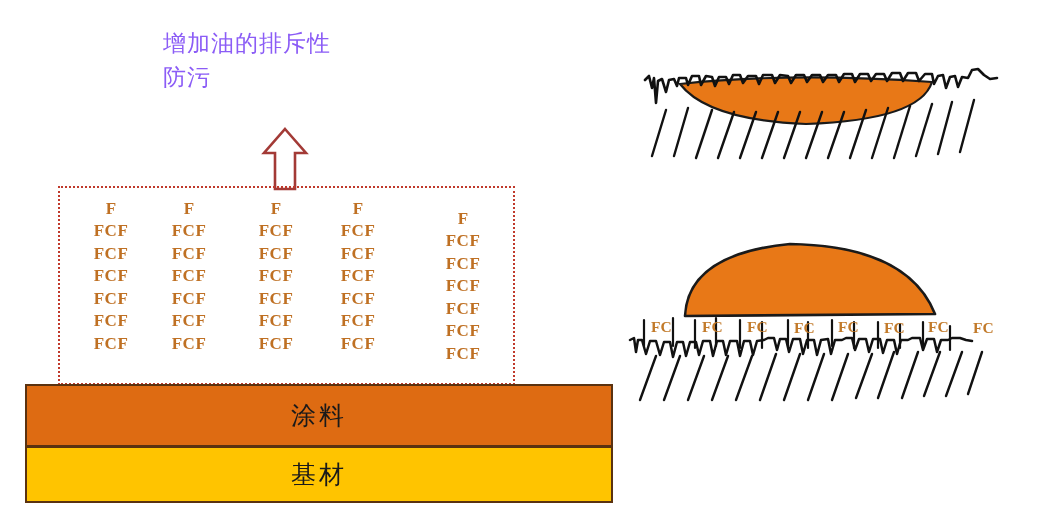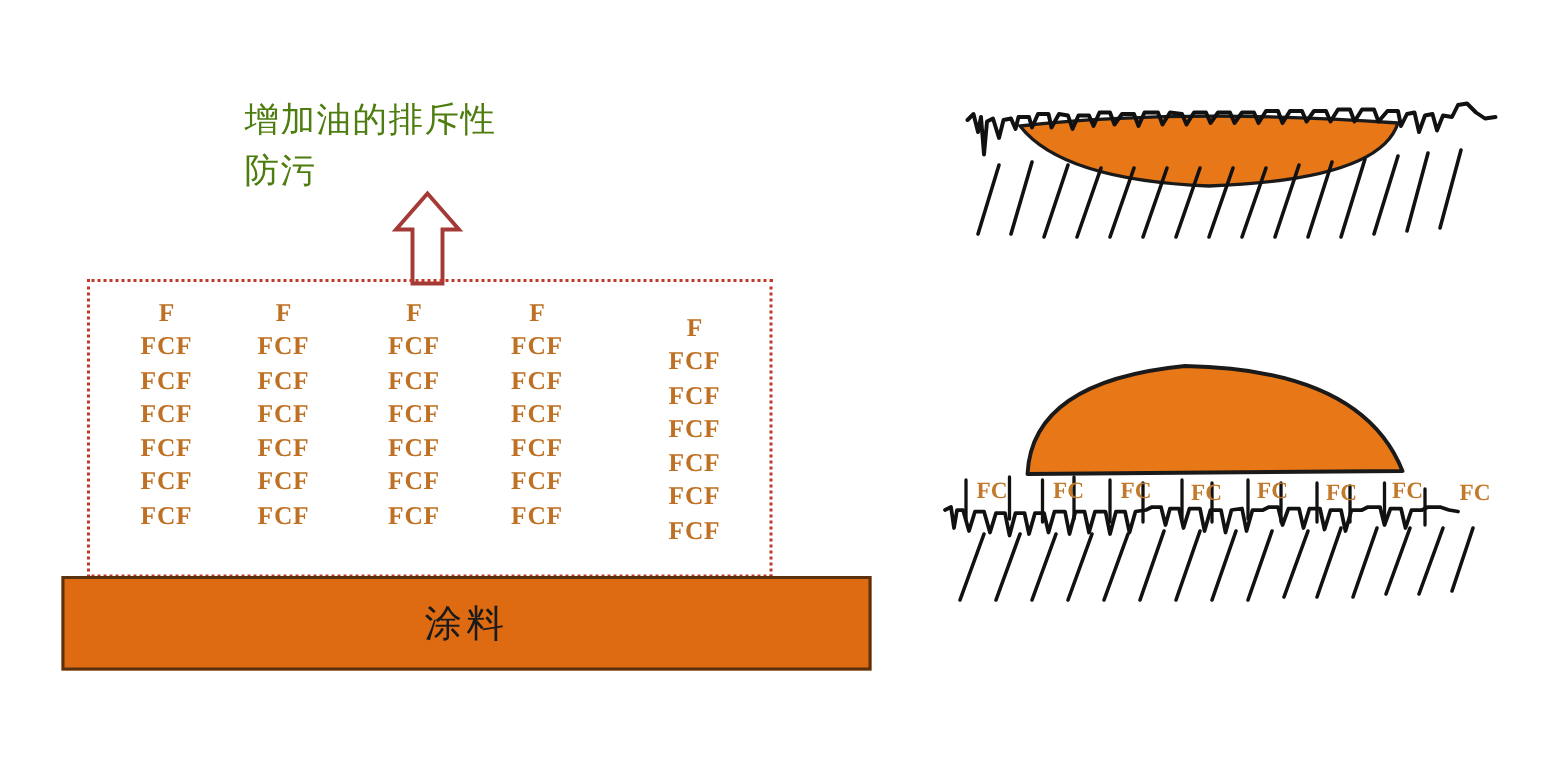--- a/index.html
+++ b/index.html
@@ -3,38 +3,38 @@
 <meta charset="utf-8">
 <style>
   html,body{margin:0;padding:0;background:#ffffff;}
   body{width:1044px;height:515px;position:relative;overflow:hidden;
        font-family:"Liberation Sans","DejaVu Sans",sans-serif;}
 
   #stage{position:absolute;left:0;top:0;width:1044px;height:515px;background:#fff;}
 
   
   .callout{position:absolute;left:163px;top:26px;width:330px;
-           color:#4d7c0f;font-size:23px;line-height:34px;font-weight:400;
+           color:#8b5cf6;font-size:23px;line-height:34px;font-weight:400;
            font-family:"DejaVu Sans","Liberation Sans",sans-serif;
-           letter-spacing:1px;white-space:nowrap;margin-top:37px;}
+           letter-spacing:1px;white-space:nowrap;}
   .callout div{margin:0;padding:0;}
 
   
   .brush-box{position:absolute;left:58px;top:186px;width:457px;height:199px;
              border:2px dotted #c0392b;box-sizing:border-box;background:transparent;}
 
   .chain{position:absolute;text-align:center;
          color:#bf7023;font-weight:bold;
          font-family:"Liberation Serif","DejaVu Serif",serif;}
   .chain .head{font-size:17px;line-height:22px;}
   .chain .unit{font-size:17px;line-height:22.5px;letter-spacing:0.5px;}
 
   
-  .layer{position:absolute;left:25px;width:540px;box-sizing:border-box;
-         border:2px solid #5a3210;display:flex;align-items:center;justify-content:center;margin-left:16px;}
+  .layer{position:absolute;left:25px;width:588px;box-sizing:border-box;
+         border:2px solid #5a3210;display:flex;align-items:center;justify-content:center;}
   #coating{top:384px;height:63px;background:#de6b12;}
   #substrate{top:446px;height:57px;background:#ffc400;}
   .layer span{font-size:25px;color:#1a1a1a;letter-spacing:3px;
               font-family:"DejaVu Sans","Liberation Sans",sans-serif;}
 
   
   .panel{position:absolute;}
   #panel-wetting{left:620px;top:48px;width:400px;height:120px;}
   #panel-beading{left:620px;top:228px;width:400px;height:185px;text-align:center;}
   .panel svg{display:block;overflow:visible;}
@@ -103,20 +103,23 @@
     <div class="unit">FCF</div>
     <div class="unit">FCF</div>
     <div class="unit">FCF</div>
     <div class="unit">FCF</div>
     <div class="unit">FCF</div>
     <div class="unit">FCF</div>
   </div>
 
   <div class="layer" id="coating">
     <span>涂料</span>
+  </div>
+  <div class="layer" id="substrate">
+    <span>基材</span>
   </div>
 
   <div class="panel" id="panel-wetting">
     <svg width="400" height="120" viewBox="0 0 400 120">
 
       <path d="M 60 36 Q 170 24 312 34 Q 300 72 186 76 Q 88 72 60 36 Z" fill="#e87817" stroke="#1a1a1a" stroke-width="2.2"></path>
 
       <path d="M 25 32 L 29 28 L 32 40 L 34 30 L 36 55 L 38 33 L 42 31 L 46 44
                L 49 32 L 54 31 L 57 38 L 59 30 L 66 30 L 68 37 L 72 28 L 79 28
                L 81 37 L 86 28 L 92 29 L 95 38 L 99 29 L 106 29 L 109 36 L 113 27

